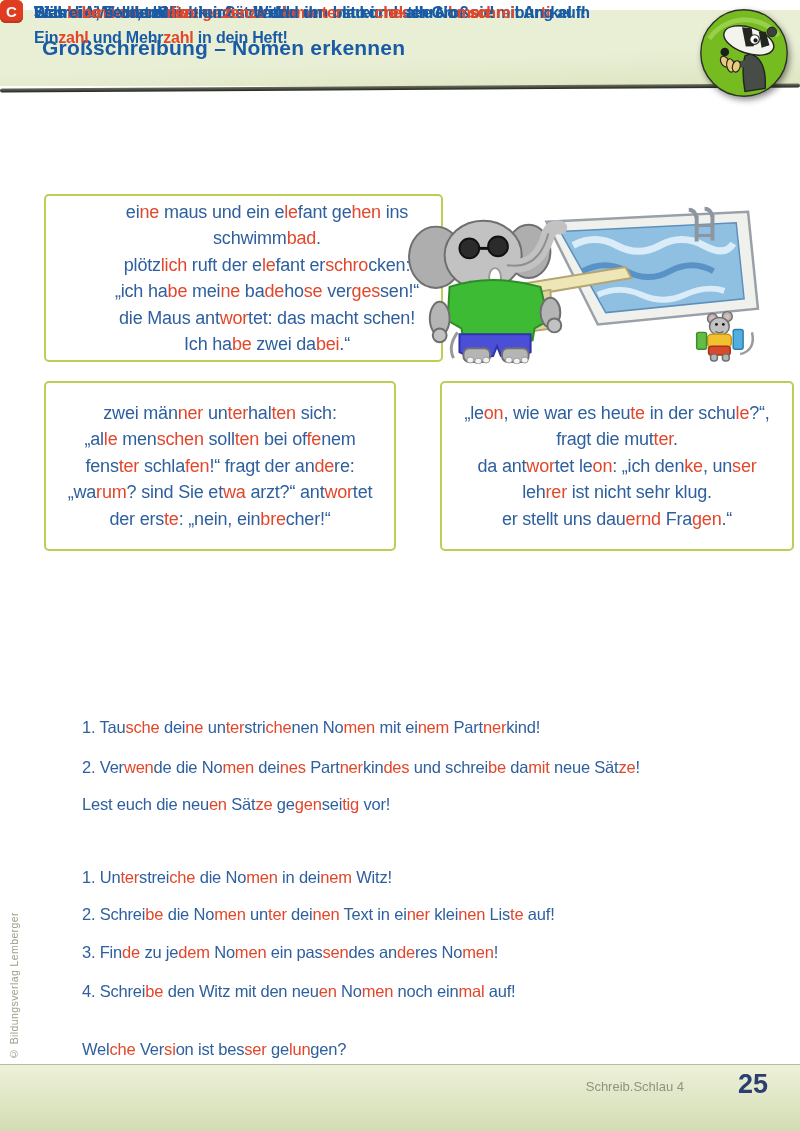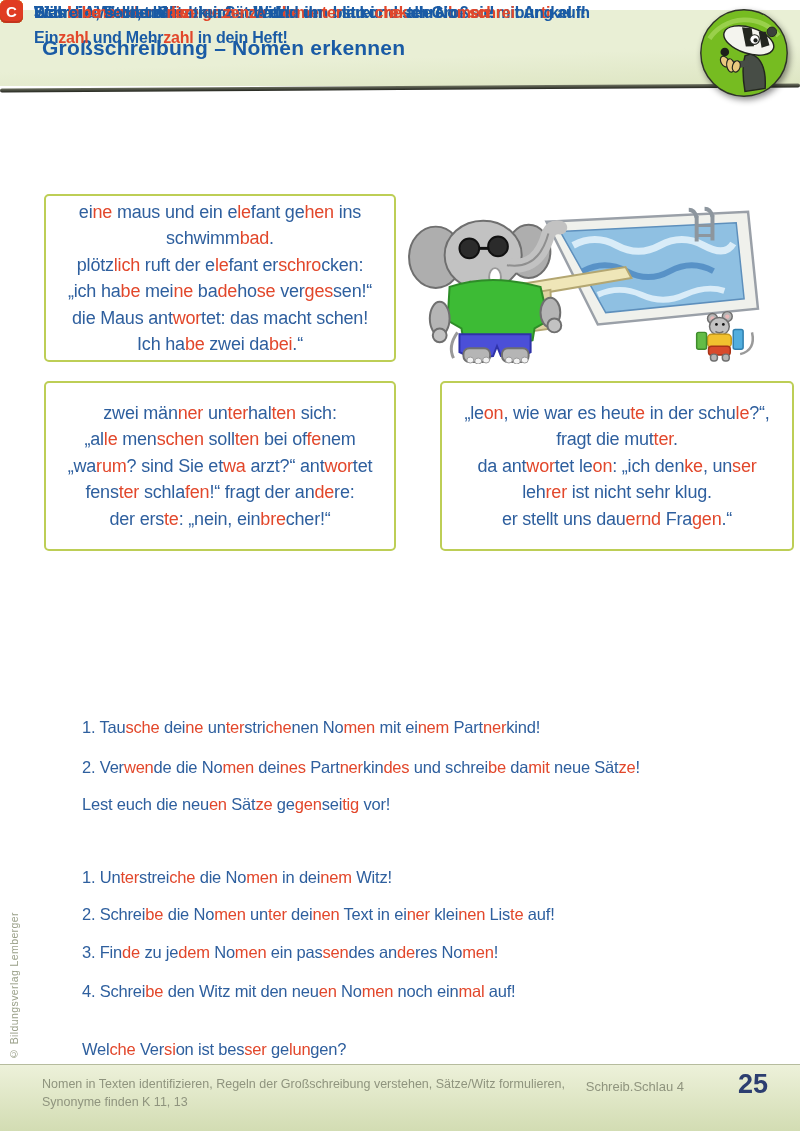--- a/index.html
+++ b/index.html
@@ -23,21 +23,21 @@
     font-size:15px;line-height:23px;text-align:center;box-shadow:inset 0 -2px rgba(0,0,0,.12);}
   .badge.g{background:var(--badge-green);} .badge.r{background:var(--badge-red);}
   .badge.o{background:var(--badge-orange);}
   .task-text{font-size:16px;line-height:25px;font-weight:700;color:var(--title-blue);
     letter-spacing:-.2px;white-space:nowrap;}
 
   
   .joke{position:absolute;border:2px solid var(--box-border);border-radius:5px;background:#fff;
     display:flex;flex-direction:column;justify-content:center;text-align:center;
     color:var(--text-blue);font-size:18px;line-height:26.5px;letter-spacing:-.2px;}
-  #joke1{left:44px;top:194px;width:348px;height:164px;}
+  #joke1{left:44px;top:194px;width:348px;height:164px;padding-left:47px;}
   #joke2{left:44px;top:381px;width:348px;height:166px;}
   #joke3{left:410px;top:381px;width:350px;height:166px;margin-left:30px;}
   .illustration{position:absolute;left:398px;top:194px;width:370px;height:170px;}
 
   
   .item{position:absolute;left:82px;font-size:16.5px;color:var(--text-blue);
     letter-spacing:-.2px;white-space:nowrap;}
 
   
   .copyright{position:absolute;left:8px;top:840px;height:220px;writing-mode:vertical-rl;
@@ -163,22 +163,22 @@
       <rect x="300" y="140" width="10" height="17" rx="2" fill="#63bc46" stroke="#3f8c2c"></rect>
       <rect x="337" y="137" width="10" height="20" rx="2" fill="#52aede" stroke="#2f7fae"></rect>
       <rect x="314" y="162" width="7" height="7" rx="3" fill="#b6b6b6"></rect>
       <rect x="326" y="162" width="7" height="7" rx="3" fill="#b6b6b6"></rect>
     </g>
   </svg>
 
   <div class="joke" id="joke2">
       <div class="jline"><span>zwei män</span><span class="red">ner</span><span> un</span><span class="red">ter</span><span>hal</span><span class="red">ten</span><span> sich:</span></div>
       <div class="jline"><span>„al</span><span class="red">le</span><span> men</span><span class="red">schen</span><span> soll</span><span class="red">ten</span><span> bei of</span><span class="red">fe</span><span>nem</span></div>
+      <div class="jline"><span>fens</span><span class="red">ter</span><span> schla</span><span class="red">fen</span><span>!“ fragt der an</span><span class="red">de</span><span>re:</span></div>
       <div class="jline"><span>„wa</span><span class="red">rum</span><span>? sind Sie et</span><span class="red">wa</span><span> arzt?“ ant</span><span class="red">wor</span><span>tet</span></div>
-      <div class="jline"><span>fens</span><span class="red">ter</span><span> schla</span><span class="red">fen</span><span>!“ fragt der an</span><span class="red">de</span><span>re:</span></div>
       <div class="jline"><span>der ers</span><span class="red">te</span><span>: „nein, ein</span><span class="red">bre</span><span>cher!“</span></div>
     </div>
   <div class="joke" id="joke3">
       <div class="jline"><span>„le</span><span class="red">on</span><span>, wie war es heu</span><span class="red">te</span><span> in der schu</span><span class="red">le</span><span>?“,</span></div>
       <div class="jline"><span>fragt die mut</span><span class="red">ter</span><span>.</span></div>
       <div class="jline"><span>da ant</span><span class="red">wor</span><span>tet le</span><span class="red">on</span><span>: „ich den</span><span class="red">ke</span><span>, un</span><span class="red">ser</span></div>
       <div class="jline"><span>leh</span><span class="red">rer</span><span> ist nicht sehr klug.</span></div>
       <div class="jline"><span>er stellt uns dau</span><span class="red">ernd</span><span> Fra</span><span class="red">gen</span><span>.“</span></div>
     </div>
 
@@ -206,21 +206,17 @@
   </div>
   <div class="item" style="top:868px"><span>1. Un</span><span class="red">ter</span><span>strei</span><span class="red">che</span><span> die No</span><span class="red">men</span><span> in dei</span><span class="red">nem</span><span> Witz!</span></div>
   <div class="item" style="top:905px"><span>2. Schrei</span><span class="red">be</span><span> die No</span><span class="red">men</span><span> un</span><span class="red">ter</span><span> dei</span><span class="red">nen</span><span> Text in ei</span><span class="red">ner</span><span> klei</span><span class="red">nen</span><span> Lis</span><span class="red">te</span><span> auf!</span></div>
   <div class="item" style="top:943px"><span>3. Fin</span><span class="red">de</span><span> zu je</span><span class="red">dem</span><span> No</span><span class="red">men</span><span> ein pas</span><span class="red">sen</span><span>des an</span><span class="red">de</span><span>res No</span><span class="red">men</span><span>!</span></div>
   <div class="item" style="top:982px"><span>4. Schrei</span><span class="red">be</span><span> den Witz mit den neu</span><span class="red">en</span><span> No</span><span class="red">men</span><span> noch ein</span><span class="red">mal</span><span> auf!</span></div>
   <div class="item" style="top:1040px"><span>Wel</span><span class="red">che</span><span> Ver</span><span class="red">si</span><span>on ist bes</span><span class="red">ser</span><span> ge</span><span class="red">lun</span><span>gen?</span></div>
 
   <div class="copyright">© Bildungsverlag Lemberger</div>
 
   <div class="footer">
-    <div class="footer-left">
-      <div>Nomen in Texten identifizieren, Regeln der Großschreibung verstehen, Sätze/Witz formulieren,</div>
-      <div>Synonyme finden K 11, 13</div>
-    </div>
     <div class="footer-series">Schreib.Schlau 4</div>
     <div class="footer-page">25</div>
   </div>
 
 </div>
 
 </body></html>

